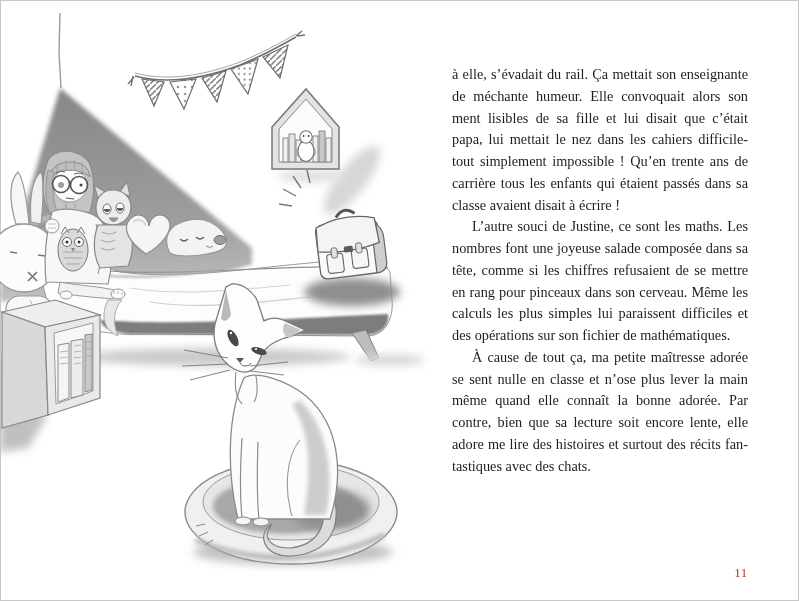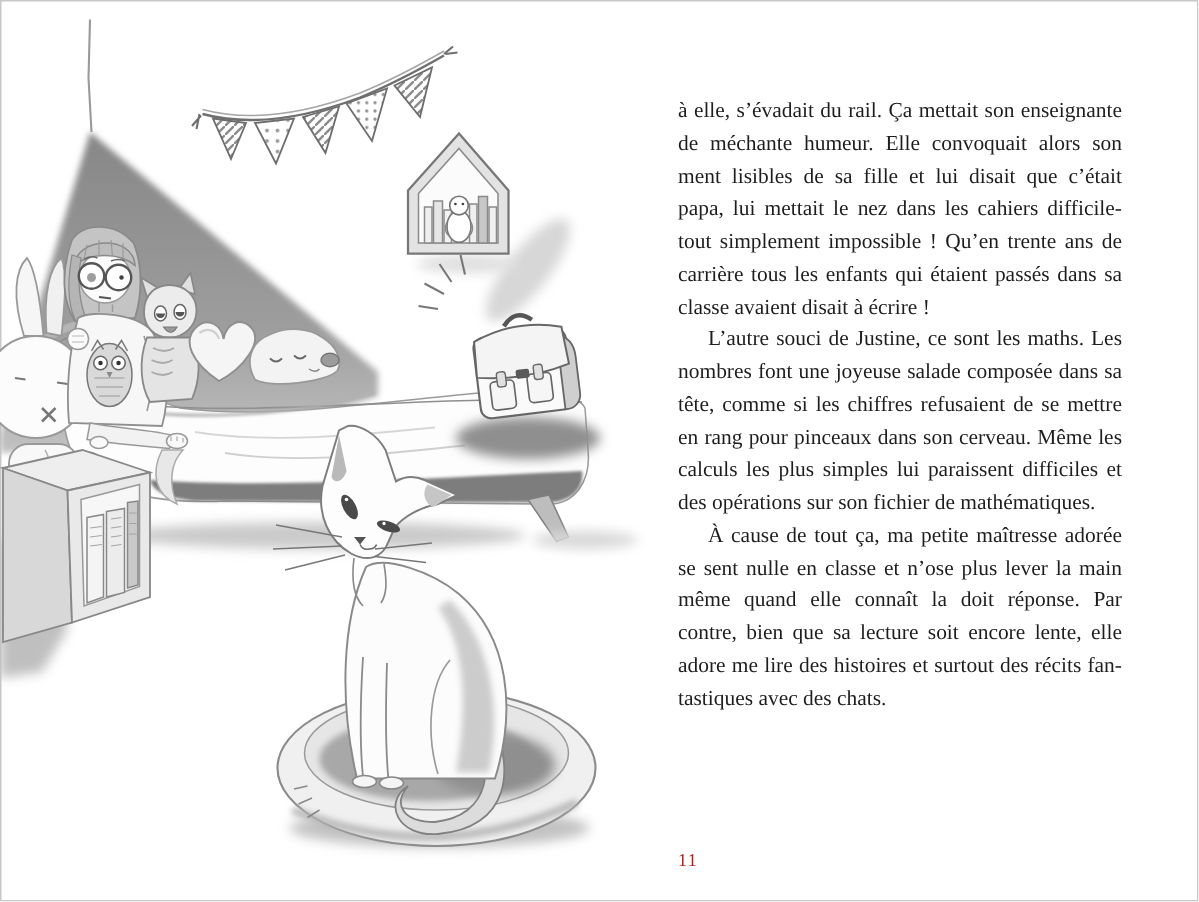--- a/index.html
+++ b/index.html
@@ -15,21 +15,21 @@
     position:absolute;left:22px;top:64px;width:296px;
     color:#1d1d1f;font-size:14.3px;
   }
   .line{
     height:21.75px;line-height:21.75px;overflow:hidden;
     text-align:justify;text-align-last:justify;
   }
   .line.indent{text-indent:20px;}
   .line.para-end{text-align-last:left;}
   .page-num{
-    position:absolute;left:22px;top:566px;width:296px;text-align:left;
+    position:absolute;left:22px;top:566px;width:296px;text-align:right;
     font-size:12px;color:#b91c1c;letter-spacing:1px;
   }
 </style>
 </head>
 <body>
 
 <div class="screen">
 
   <div class="illustration-page">
     <svg width="430" height="601" viewBox="0 0 430 601">
@@ -263,21 +263,21 @@
         <div class="line">carrière tous les enfants qui étaient passés dans sa</div>
         <div class="line para-end">classe avaient disait à écrire !</div>
         <div class="line indent">L’autre souci de Justine, ce sont les maths. Les</div>
         <div class="line">nombres font une joyeuse salade composée dans sa</div>
         <div class="line">tête, comme si les chiffres refusaient de se mettre</div>
         <div class="line">en rang pour pinceaux dans son cerveau. Même les</div>
         <div class="line">calculs les plus simples lui paraissent difficiles et</div>
         <div class="line para-end">des opérations sur son fichier de mathématiques.</div>
         <div class="line indent">À cause de tout ça, ma petite maîtresse adorée</div>
         <div class="line">se sent nulle en classe et n’ose plus lever la main</div>
-        <div class="line">même quand elle connaît la doit réponse. Par</div>
+        <div class="line">même quand elle connaît la bonne adorée. Par</div>
         <div class="line">contre, bien que sa lecture soit encore lente, elle</div>
         <div class="line">adore me lire des histoires et surtout des récits fan-</div>
         <div class="line para-end">tastiques avec des chats.</div>
       </div>
     <div class="page-num">11</div>
   </div>
 
 </div>
 
 </body></html>

